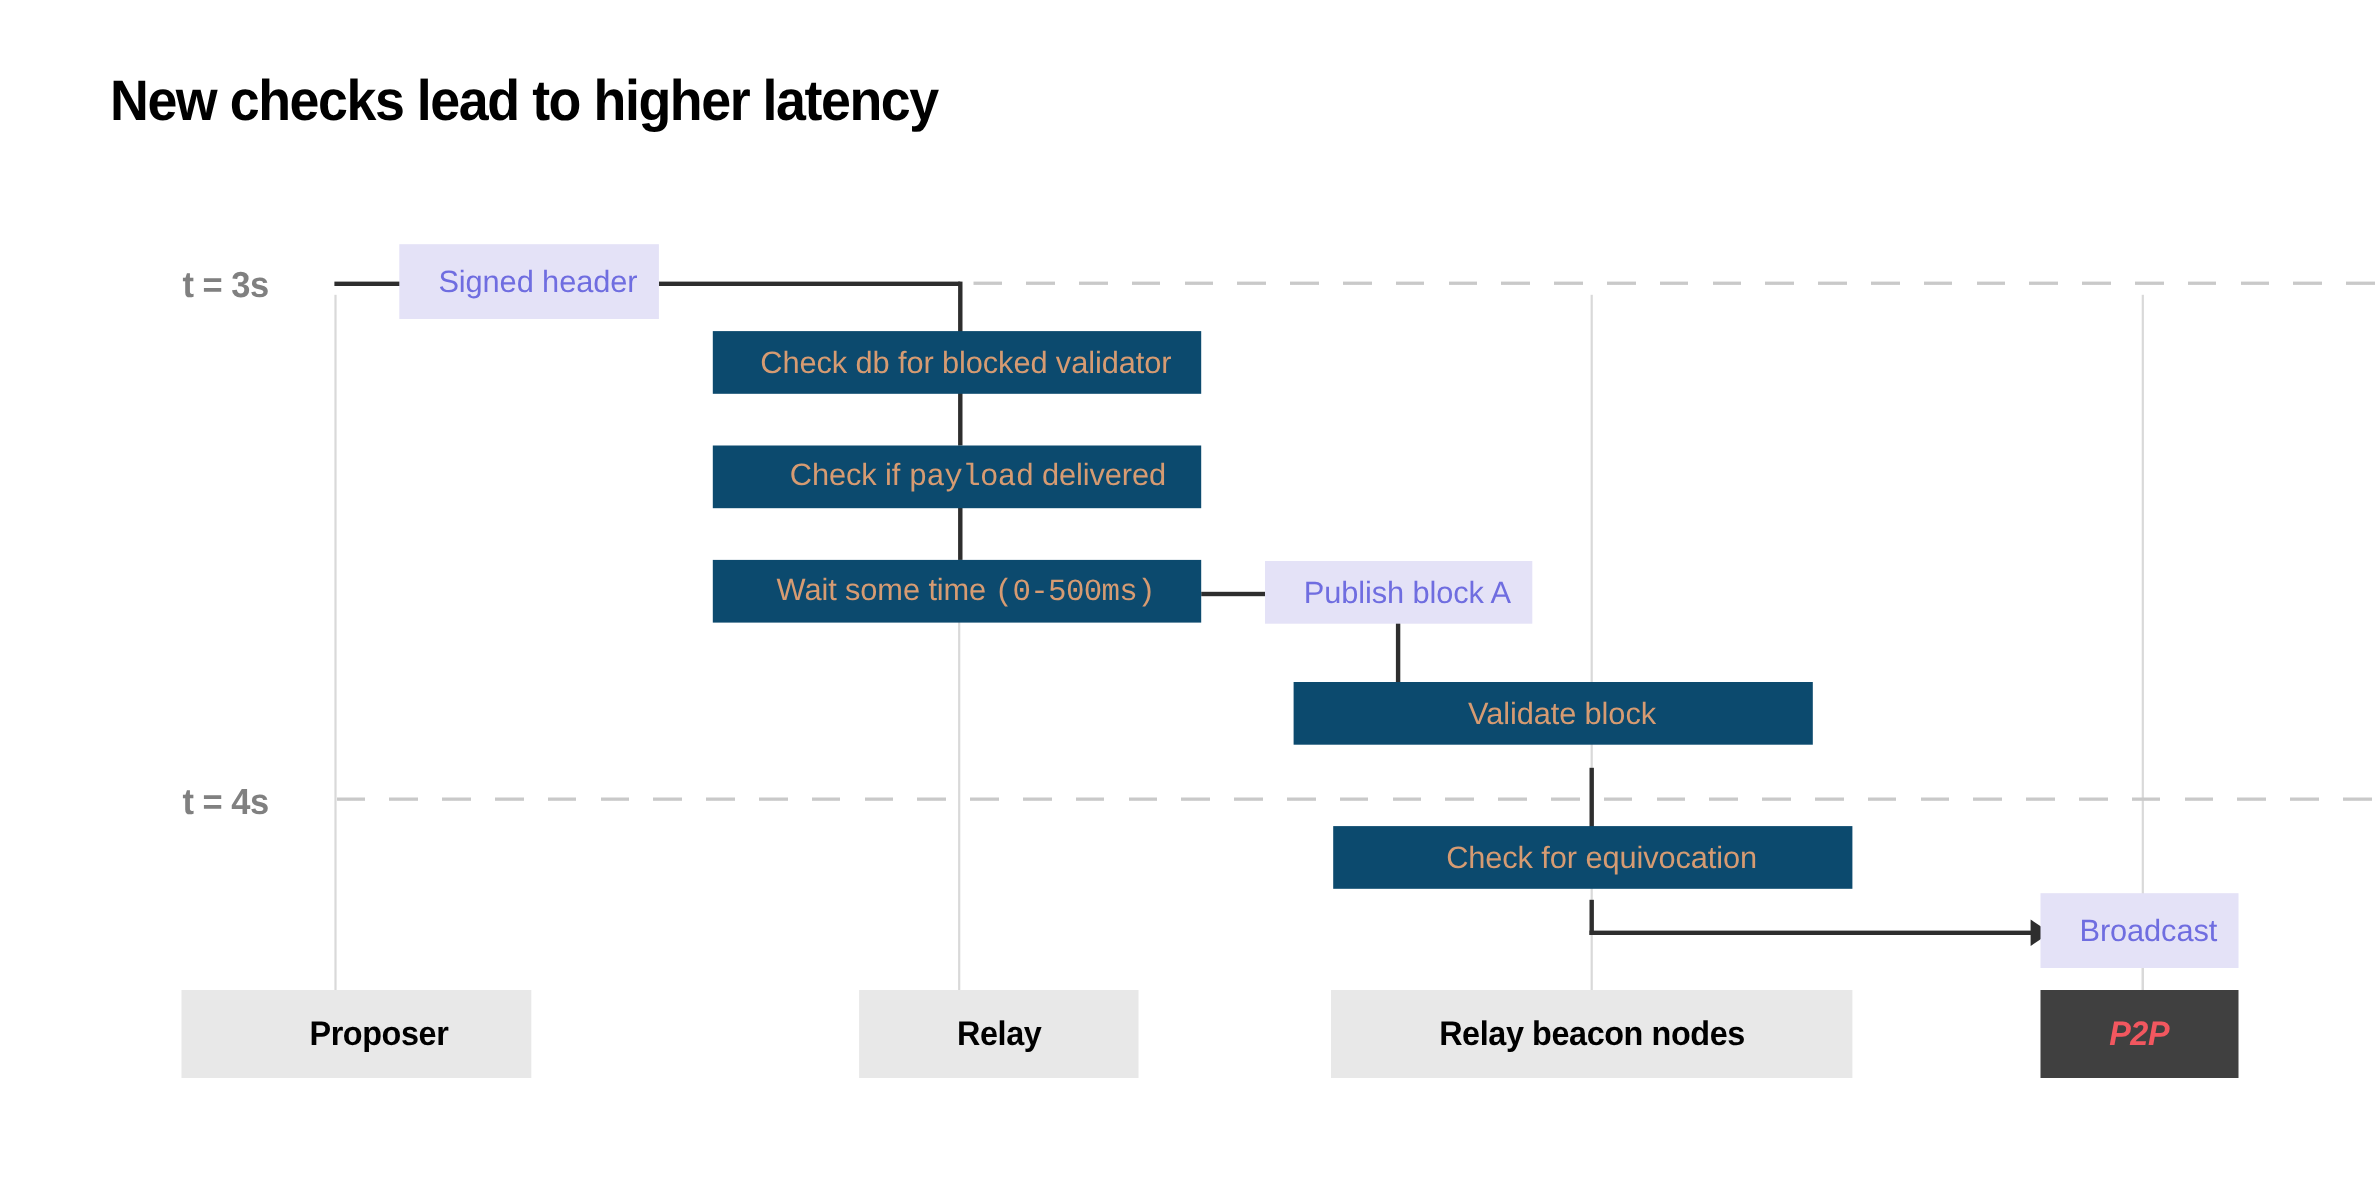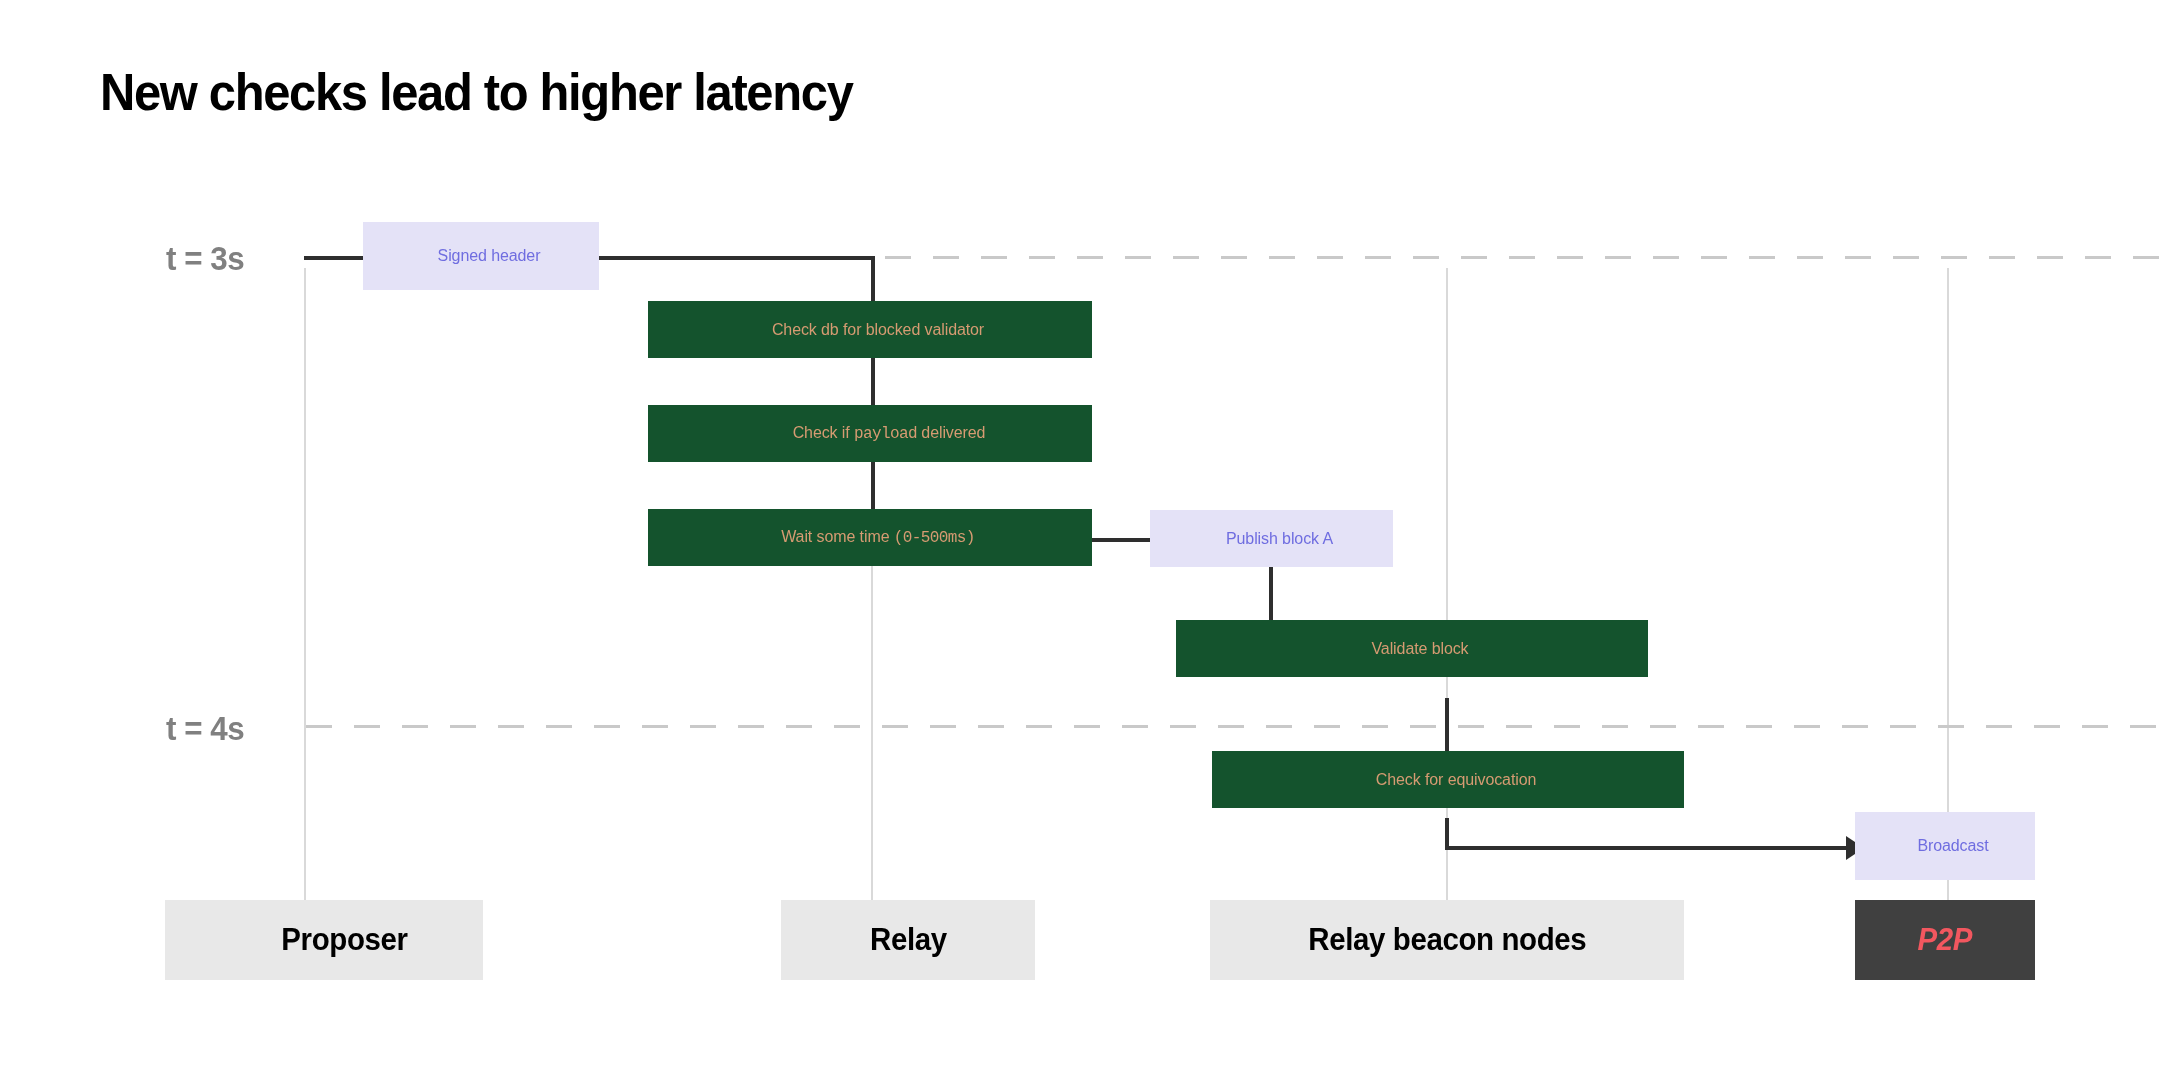--- a/index.html
+++ b/index.html
@@ -83,26 +83,26 @@
   
   .box {
     position: absolute;
     display: flex;
     align-items: center;
     justify-content: center;
     box-sizing: border-box;
     white-space: nowrap;
   }
   .box span.lbl {
-    font-size: 16px;
+    font-size: 28px;
     letter-spacing: -0.1px;
     line-height: 1;
     margin-left: 16px;
   }
-  .box.orange { background: #14532d; text-align: right; }
+  .box.orange { background: #0c4a6e; text-align: right; }
   .box.orange span.lbl { color: #d69b72; }
   .box.purple { background: #e4e2f7; }
   .box.purple span.lbl { color: #6f6de0; }
   .mono {
     font-family: "Liberation Mono", monospace;
     letter-spacing: -0.6px;
   }
 
   
   .conn-v {

